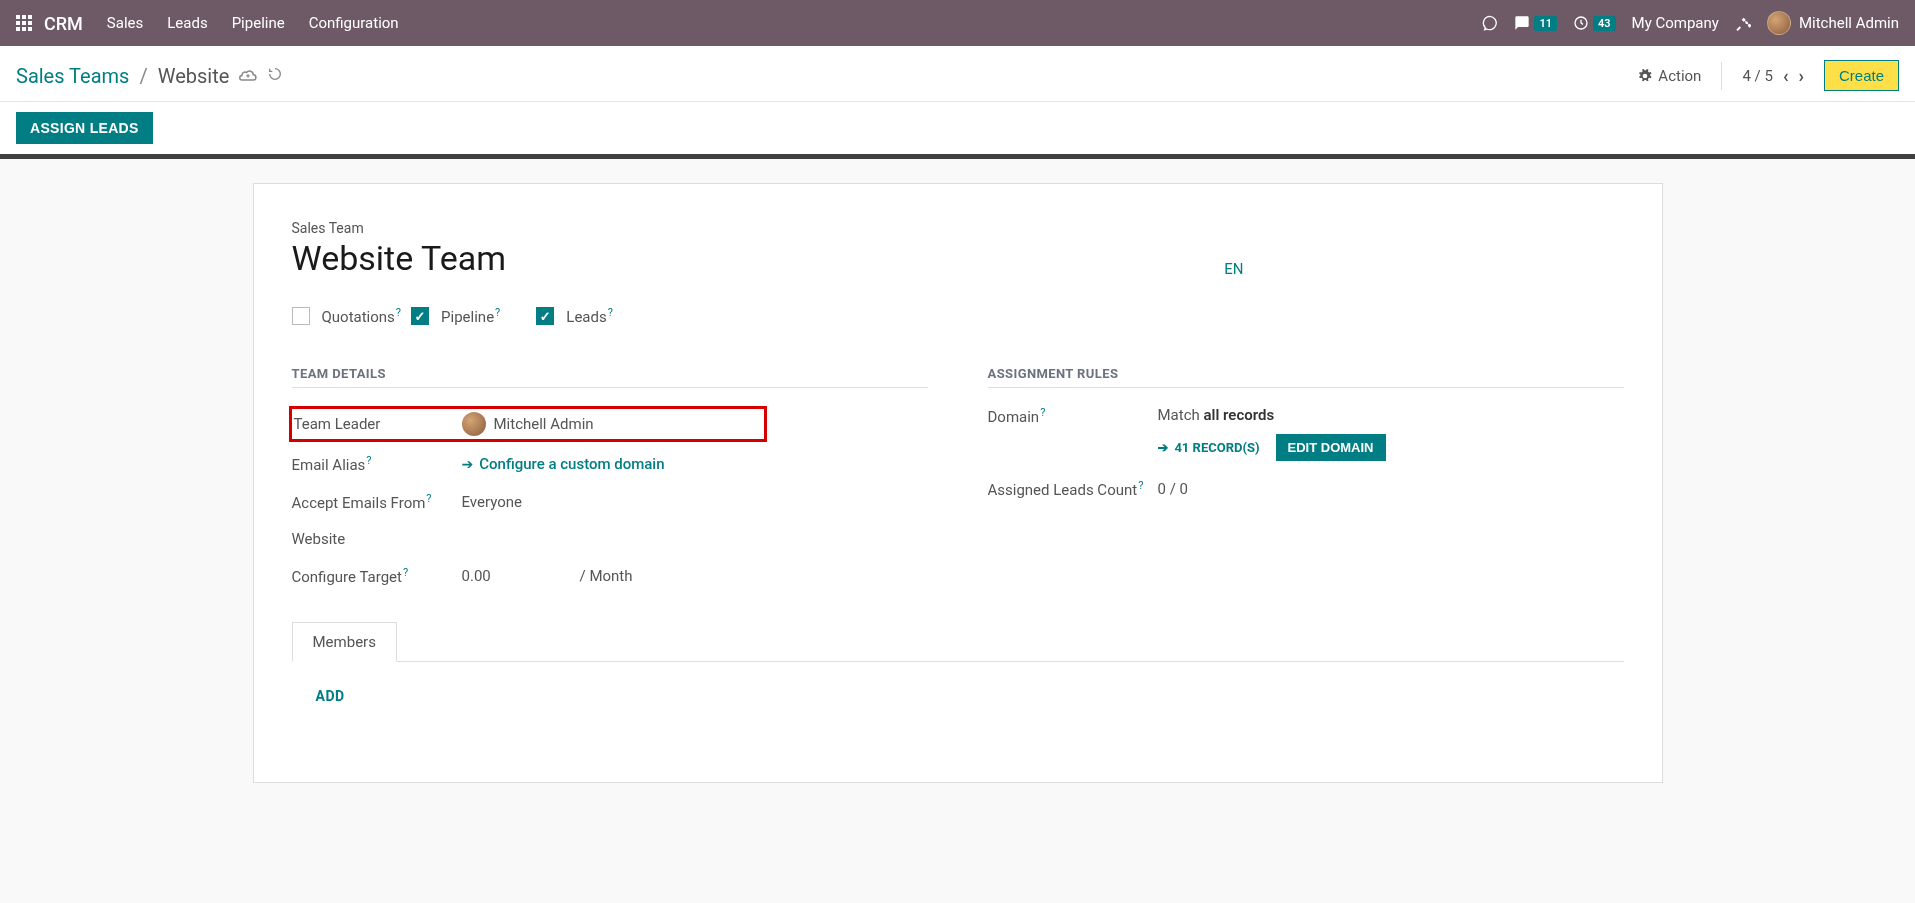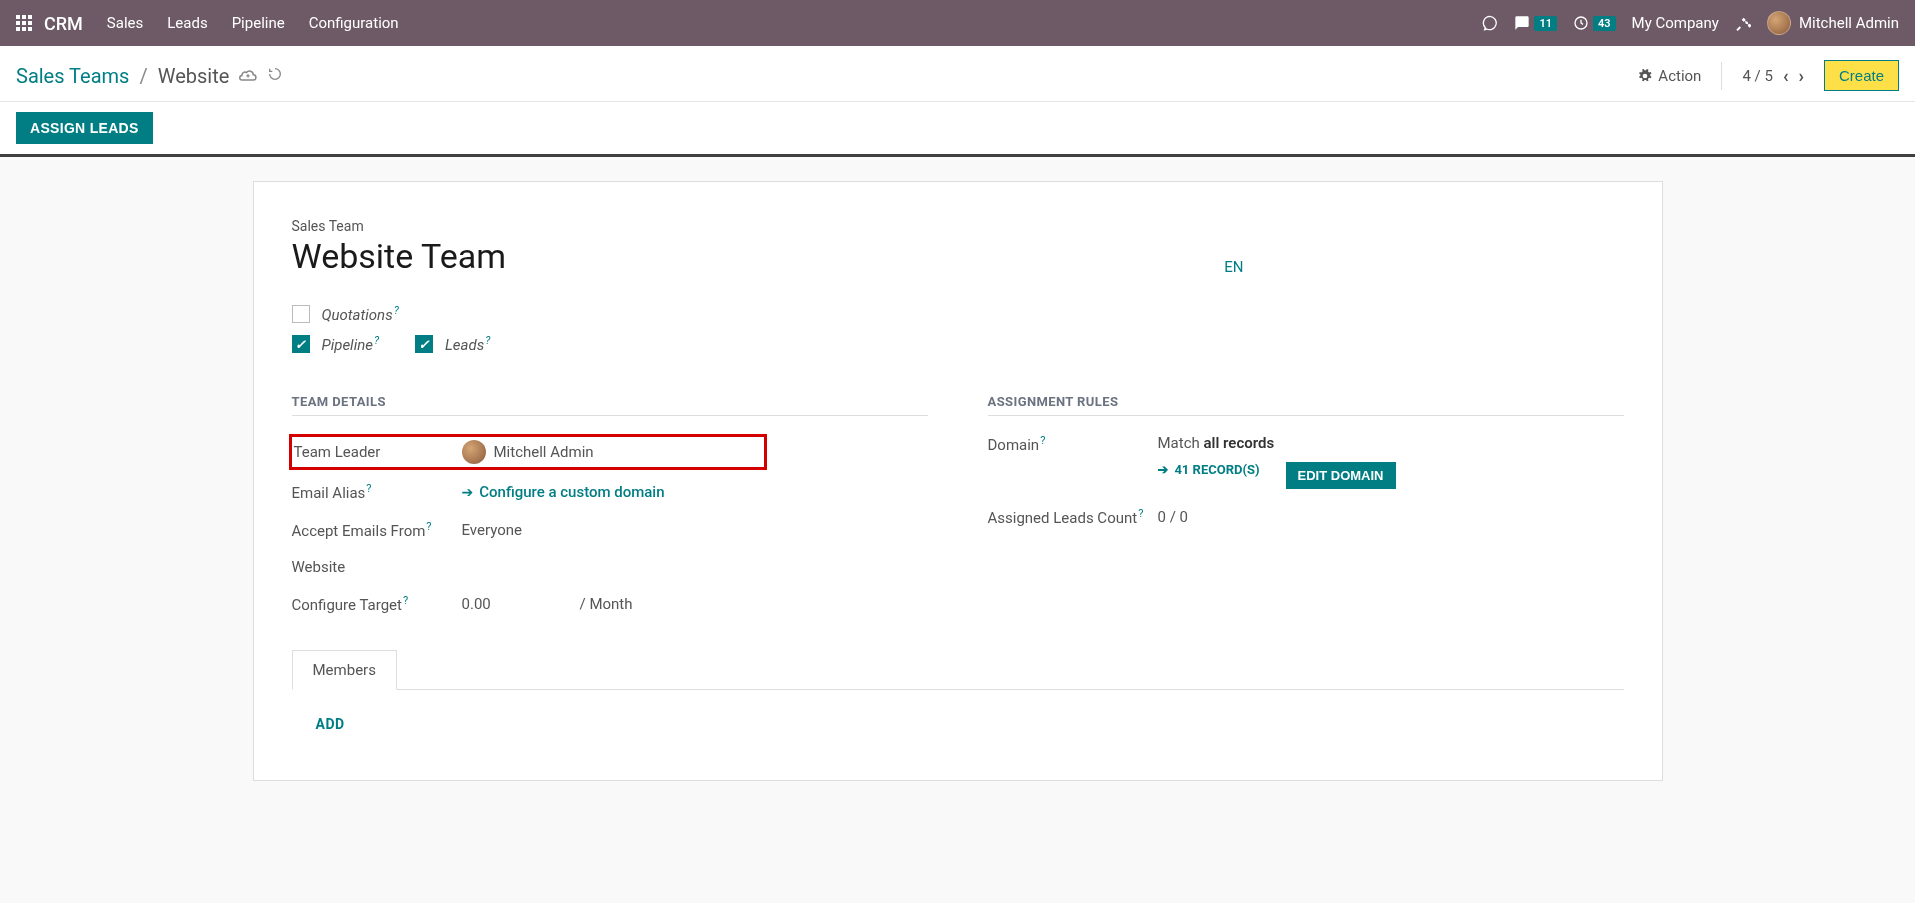--- a/index.html
+++ b/index.html
@@ -20,49 +20,49 @@
 .breadcrumb a { color: #017e84; text-decoration: none; cursor: pointer; }
 .breadcrumb .sep { color: #888; }
 .breadcrumb .current { color: #555; }
 .bc-icon { color: #888; font-size: 16px; cursor: pointer; }
 .cp-right { display: flex; align-items: center; gap: 20px; }
 .action-menu { display: flex; align-items: center; gap: 6px; color: #555; cursor: pointer; font-size: 15px; }
 .divider { width: 1px; height: 28px; background: #ddd; }
 .pager { display: flex; align-items: center; gap: 10px; color: #555; font-size: 15px; }
 .pager .arrow { color: #555; cursor: pointer; font-size: 18px; font-weight: bold; }
 .create-btn { border: 1px solid #017e84; background: #fde047; color: #017e84; padding: 6px 14px; font-size: 15px; cursor: pointer; }
-.status-bar { background: #fff; padding: 10px 16px; border-bottom: 3px solid #404040; }
+.status-bar { background: #fff; padding: 10px 16px; border-bottom: 5px solid #404040; }
 .assign-btn { background: #017e84; color: #fff; border: none; padding: 8px 14px; font-size: 14px; font-weight: 700; letter-spacing: 0.3px; cursor: pointer; }
 .content { padding: 24px 0 0 0; height: calc(100vh - 46px - 57px - 48px); overflow-y: scroll; }
 .sheet { background: #fff; border: 1px solid #ddd; max-width: 1410px; margin: 0 auto; padding: 36px 38px 0; min-height: 600px; }
 .title-label { font-size: 14px; color: #555; margin-bottom: 2px; }
 .title-row { display: flex; justify-content: space-between; align-items: flex-end; }
 .title-value { font-size: 34px; color: #1a1a1a; font-weight: 400; }
 .lang-btn { color: #017e84; font-size: 15px; font-weight: 400; cursor: pointer; margin-right: 380px; margin-top: 4px; }
-.checkboxes { margin-top: 28px; display: flex; flex-direction: column; gap: 10px; font-style: italic; }
+.checkboxes { margin-top: 28px; display: flex; flex-direction: row; gap: 10px; }
 .cb-row { display: flex; gap: 36px; }
 .cb-item { display: flex; align-items: center; gap: 12px; cursor: pointer; }
 .checkbox { width: 18px; height: 18px; border: 1px solid #bbb; display: flex; align-items: center; justify-content: center; background: #fff; }
 .checkbox.checked { background: #017e84; border-color: #017e84; color: #fff; }
 .checkbox.checked::after { content: '✓'; font-size: 13px; font-weight: bold; }
 .cb-label { font-size: 15px; color: #555; }
 .help-sup { color: #017e84; font-size: 11px; vertical-align: super; cursor: pointer; margin-left: 1px; }
 .columns { display: flex; gap: 60px; margin-top: 40px; }
 .col { flex: 1; }
 .group-title { font-size: 13px; font-weight: 700; color: #6b7280; letter-spacing: 0.4px; padding-bottom: 6px; border-bottom: 1px solid #ddd; margin-bottom: 18px; }
 .field-row { display: flex; margin-bottom: 18px; align-items: center; }
 .field-label { width: 170px; font-size: 15px; color: #555; }
 .field-value { font-size: 15px; color: #555; display: flex; align-items: center; gap: 8px; }
 .team-leader-hl { border: 3px solid #d40000; padding: 3px 6px 3px 0; margin-left: -3px; width: 478px; margin-bottom: 12px; }
 .team-leader-hl .field-label { padding-left: 2px; }
 .avatar-sm { width: 24px; height: 24px; border-radius: 50%; background: radial-gradient(circle at 35% 35%, #d4a574, #8b5a3c); }
 .link { color: #017e84; cursor: pointer; font-weight: 500; display: flex; align-items: center; gap: 6px; }
 .link .arrow-r::before { content: '➔'; font-size: 14px; }
 .domain-block { display: flex; flex-direction: column; gap: 10px; }
-.domain-actions { display: flex; align-items: flex-start; gap: 26px; }
+.domain-actions { display: flex; align-items: center; gap: 16px; }
 .rec-link { color: #017e84; font-weight: 700; font-size: 13px; display: flex; align-items: center; gap: 6px; cursor: pointer; }
 .rec-link::before { content: '➔'; font-size: 13px; }
 .edit-domain-btn { background: #017e84; color: #fff; border: none; padding: 6px 12px; font-size: 13px; font-weight: 700; cursor: pointer; }
 .tabs { margin-top: 18px; border-bottom: 1px solid #ddd; display: flex; }
 .tab { border: 1px solid #ddd; border-bottom: 1px solid #fff; padding: 10px 20px; font-size: 15px; color: #555; margin-bottom: -1px; cursor: pointer; background: #fff; }
 .tab-content { padding: 26px 24px; }
 .add-btn { color: #017e84; font-weight: 700; font-size: 14px; letter-spacing: 0.5px; cursor: pointer; }
 .match-text { color: #555; font-size: 15px; }
 .match-text b { font-weight: 600; color: #333; }
 .icon-svg { width: 16px; height: 16px; fill: currentColor; }

